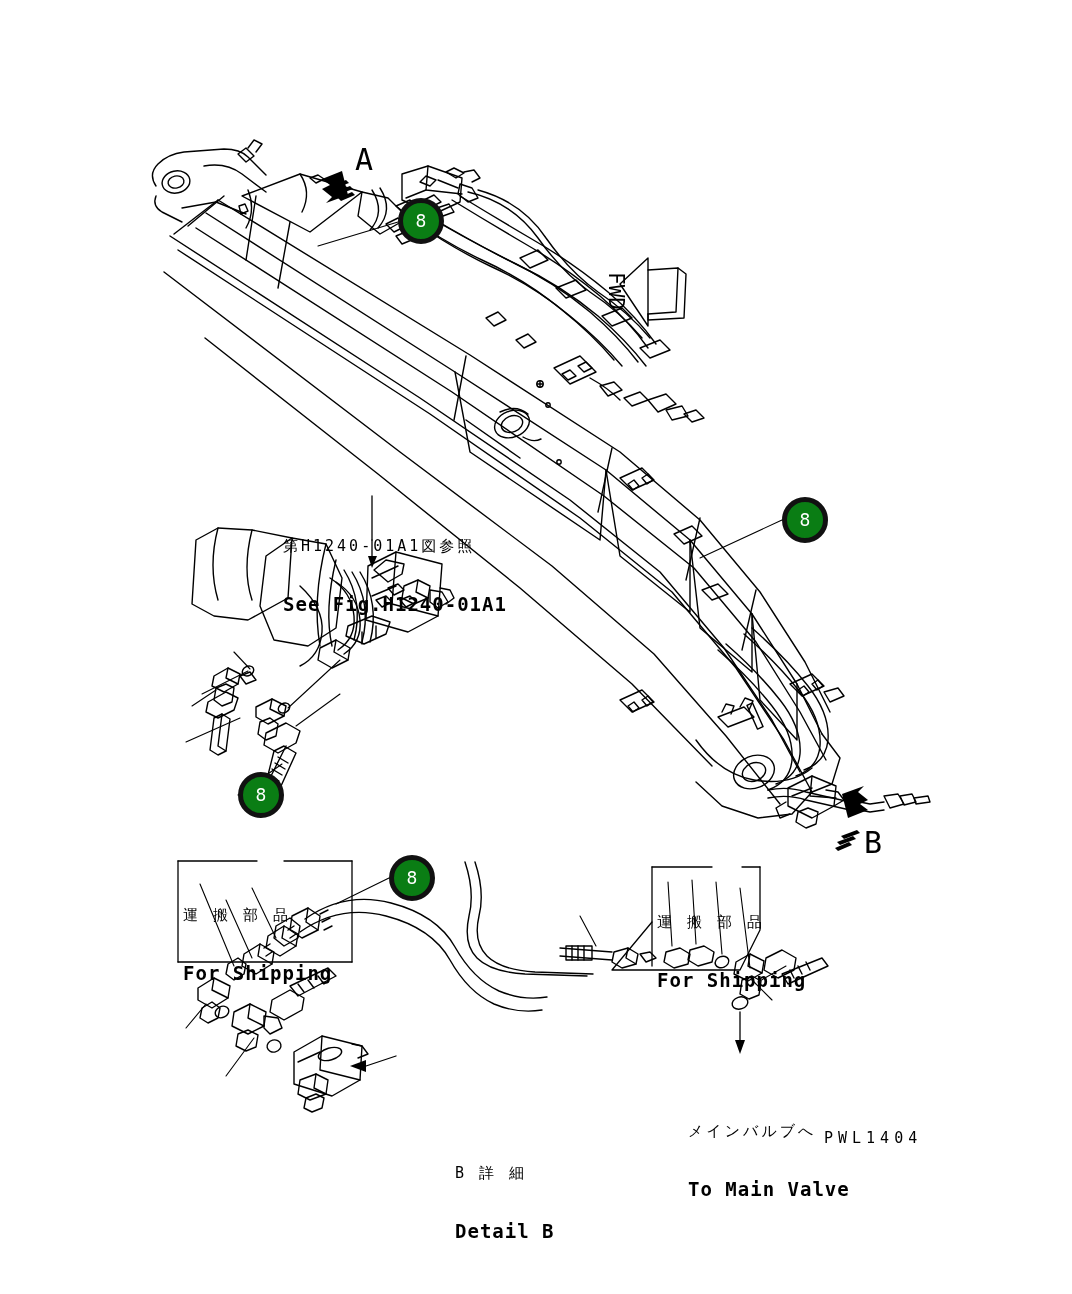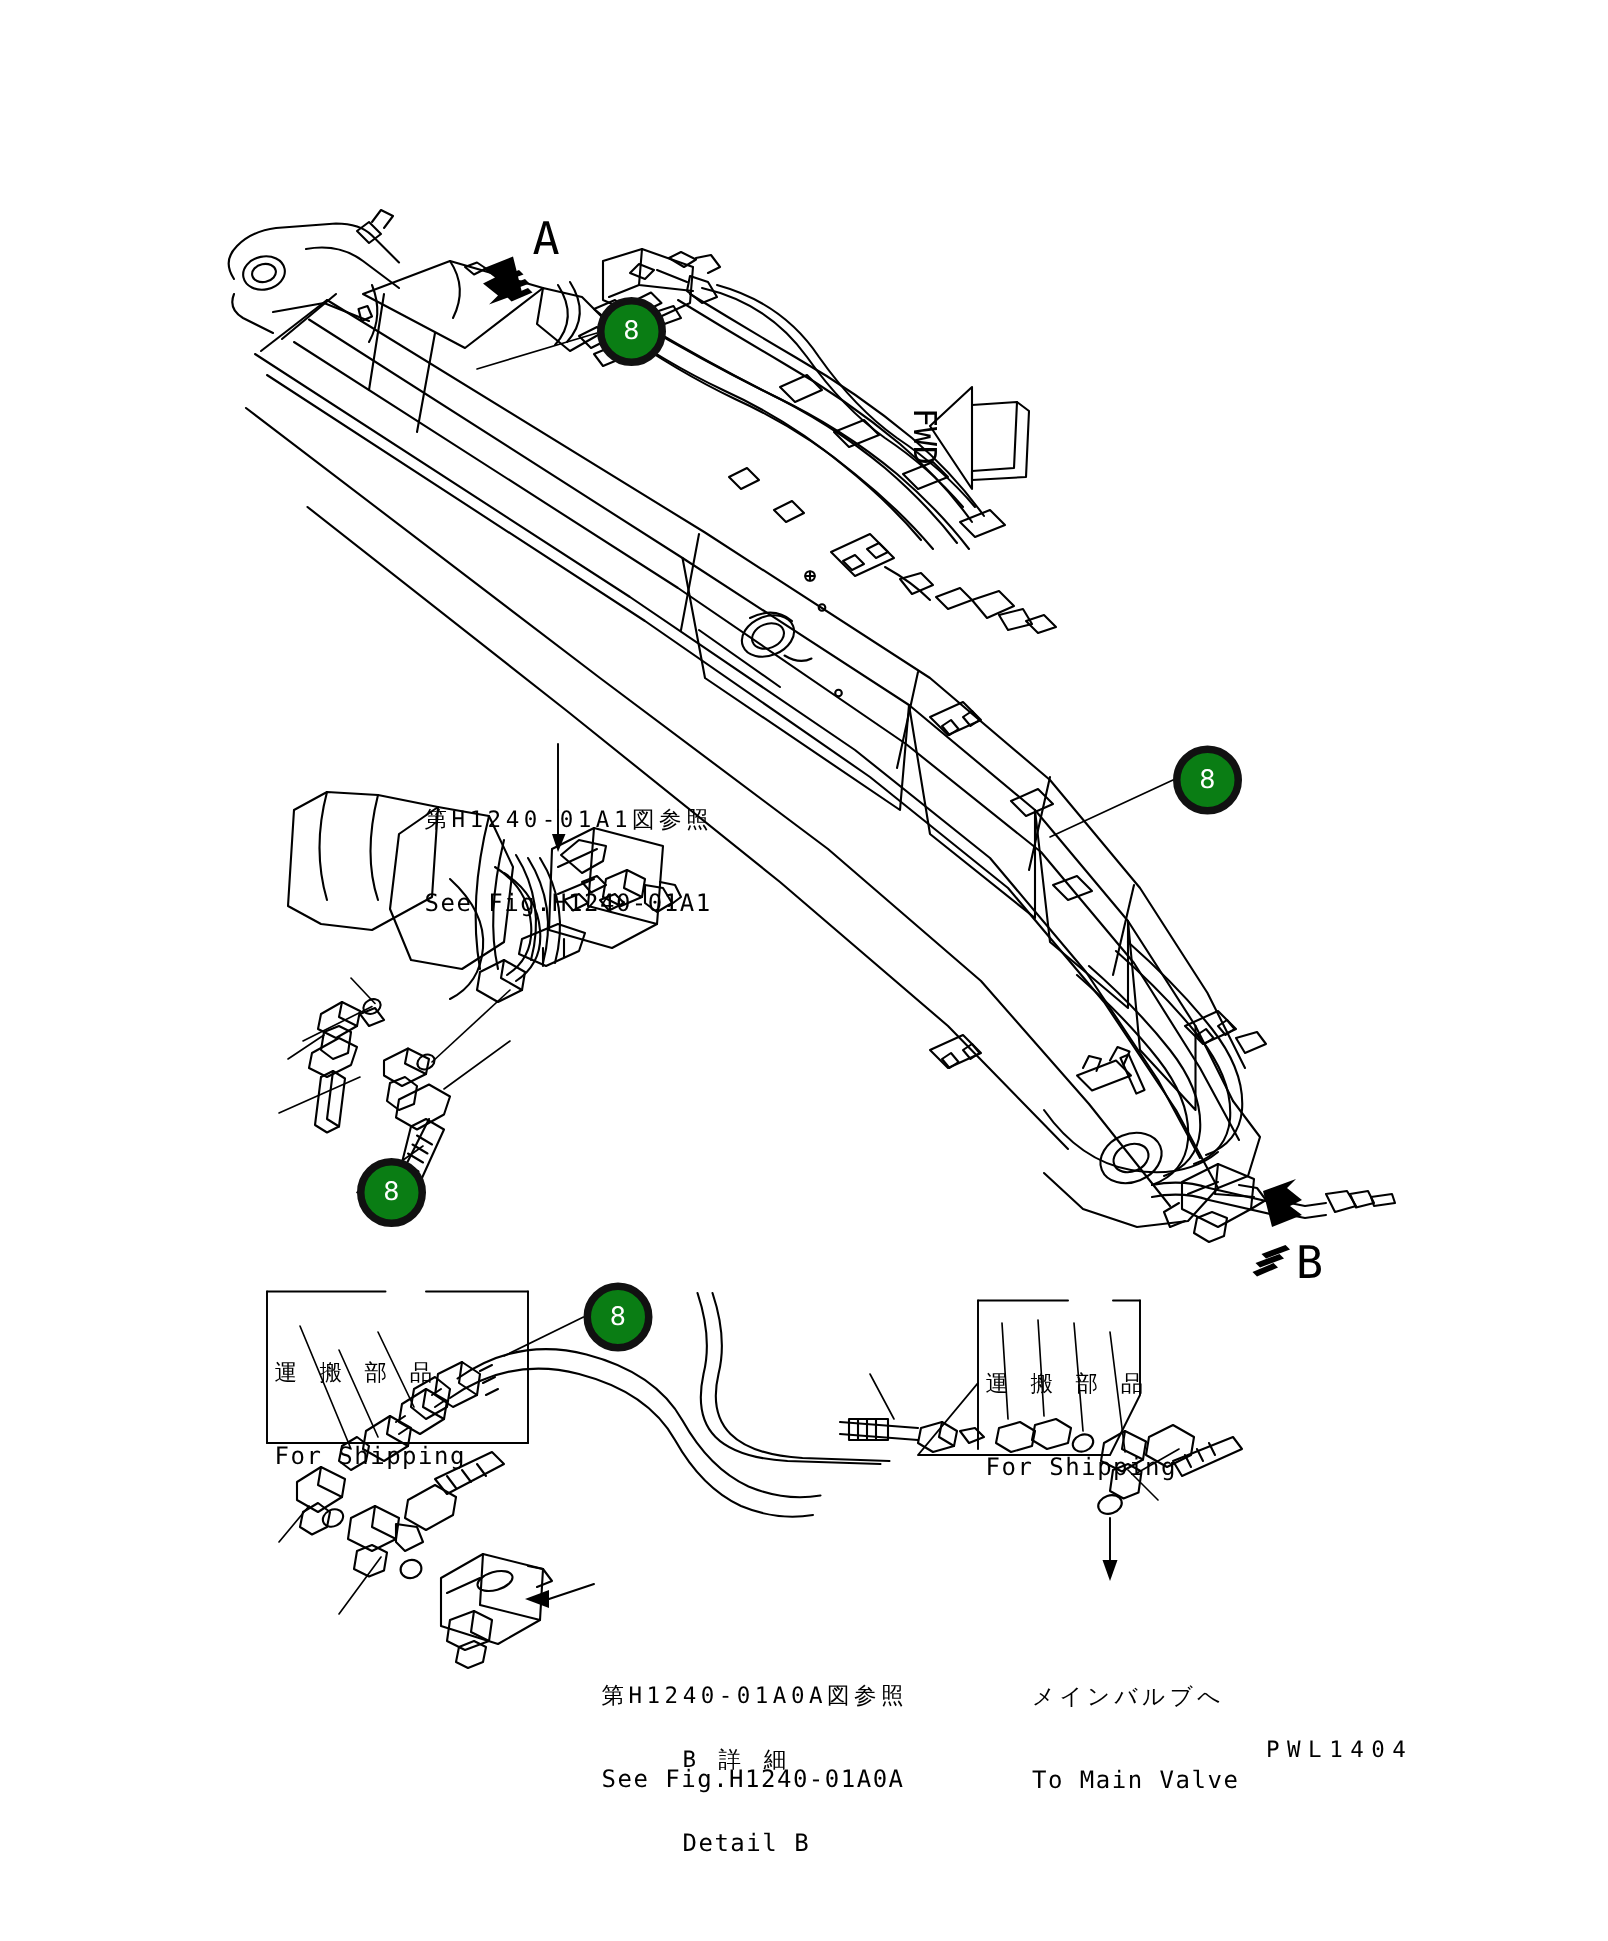--- a/index.html
+++ b/index.html
@@ -37,22 +37,23 @@
     letter-spacing: 0.5px;
   }
   .lbl .jp {
     display: block;
     letter-spacing: 3px;
     font-size: 15px;
     margin-top: 36px;
   }
   .lbl .en {
     display: block;
-    font-size: 16px;
+    font-size: 19px;
     letter-spacing: 1px;
+    font-weight: bold;
   }
   .lbl.mark {
     font-size: 30px;
     letter-spacing: 0px;
     font-family: "DejaVu Sans Mono", "Liberation Mono", monospace;
   }
   .lbl.code {
     font-size: 15px;
     letter-spacing: 5px;
   }
@@ -463,31 +464,27 @@
     <div class="lbl" style="left:183px; top:833px;">
       <span class="jp">運 搬 部 品</span>
       <span class="en">For Shipping</span>
     </div>
 
     <div class="lbl" style="left:657px; top:840px;">
       <span class="jp">運 搬 部 品</span>
       <span class="en">For Shipping</span>
     </div>
 
-    <div class="lbl" style="left:401px; top:1048px;">
-      <span class="jp">第H1240-01A0A図参照</span>
-      <span class="en">See Fig.H1240-01A0A</span>
-    </div>
 
     <div class="lbl" style="left:455px; top:1091px;">
       <span class="jp">B 詳 細</span>
       <span class="en">Detail B</span>
     </div>
 
     <div class="lbl" style="left:688px; top:1049px;">
       <span class="jp">メインバルブへ</span>
       <span class="en">To Main Valve</span>
     </div>
 
-    <div class="lbl code" style="left:844px; top:1130px;margin-top:28px;">PWL1404</div>
+    <div class="lbl code" style="left:824px; top:1130px;">PWL1404</div>
 
   </div>
 </div>
 
 </body></html>

